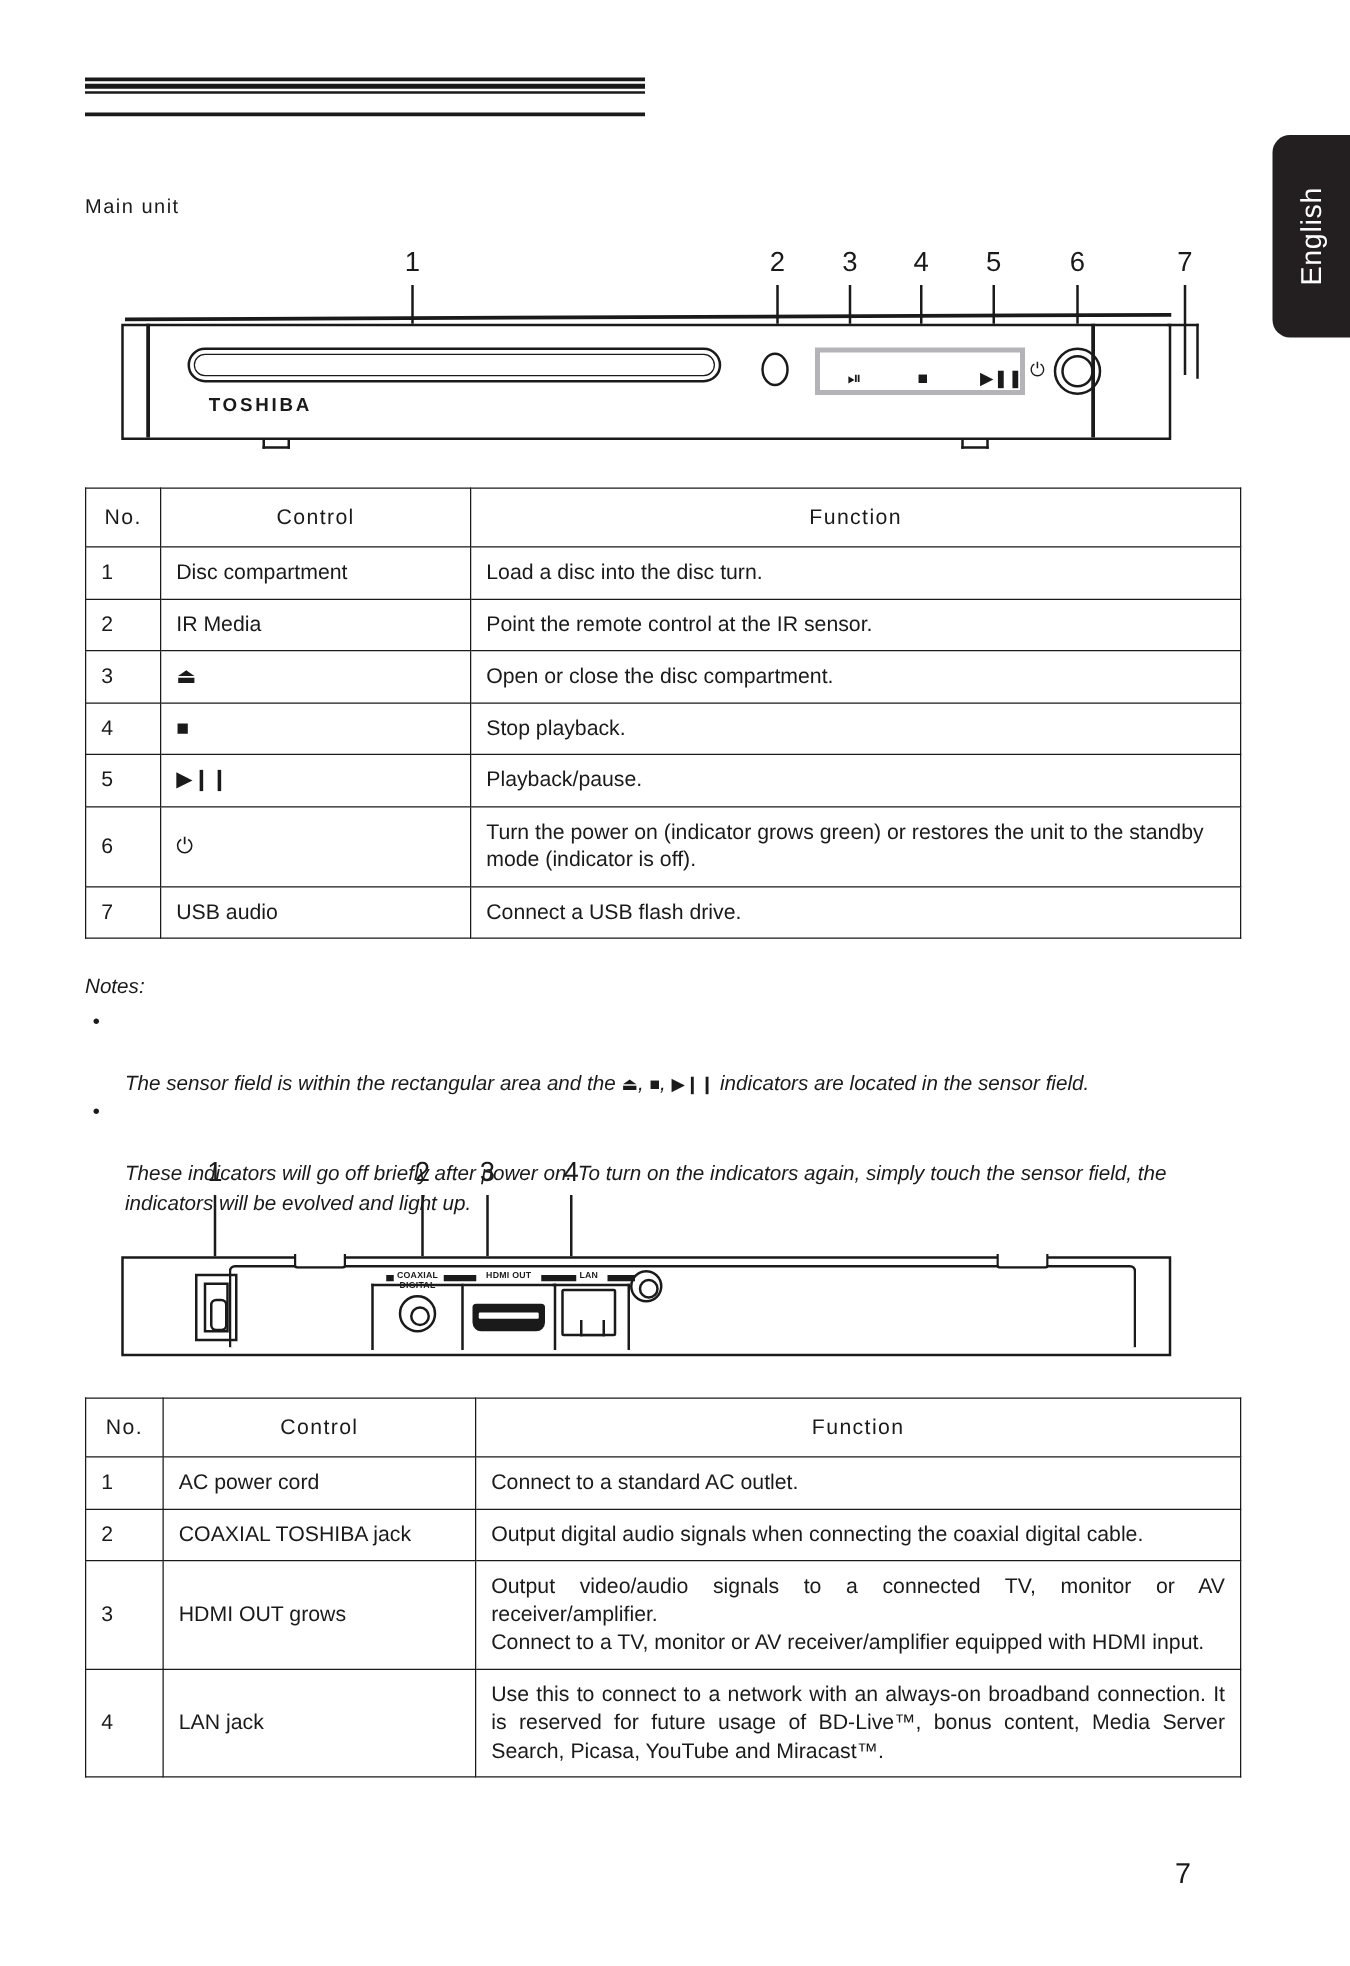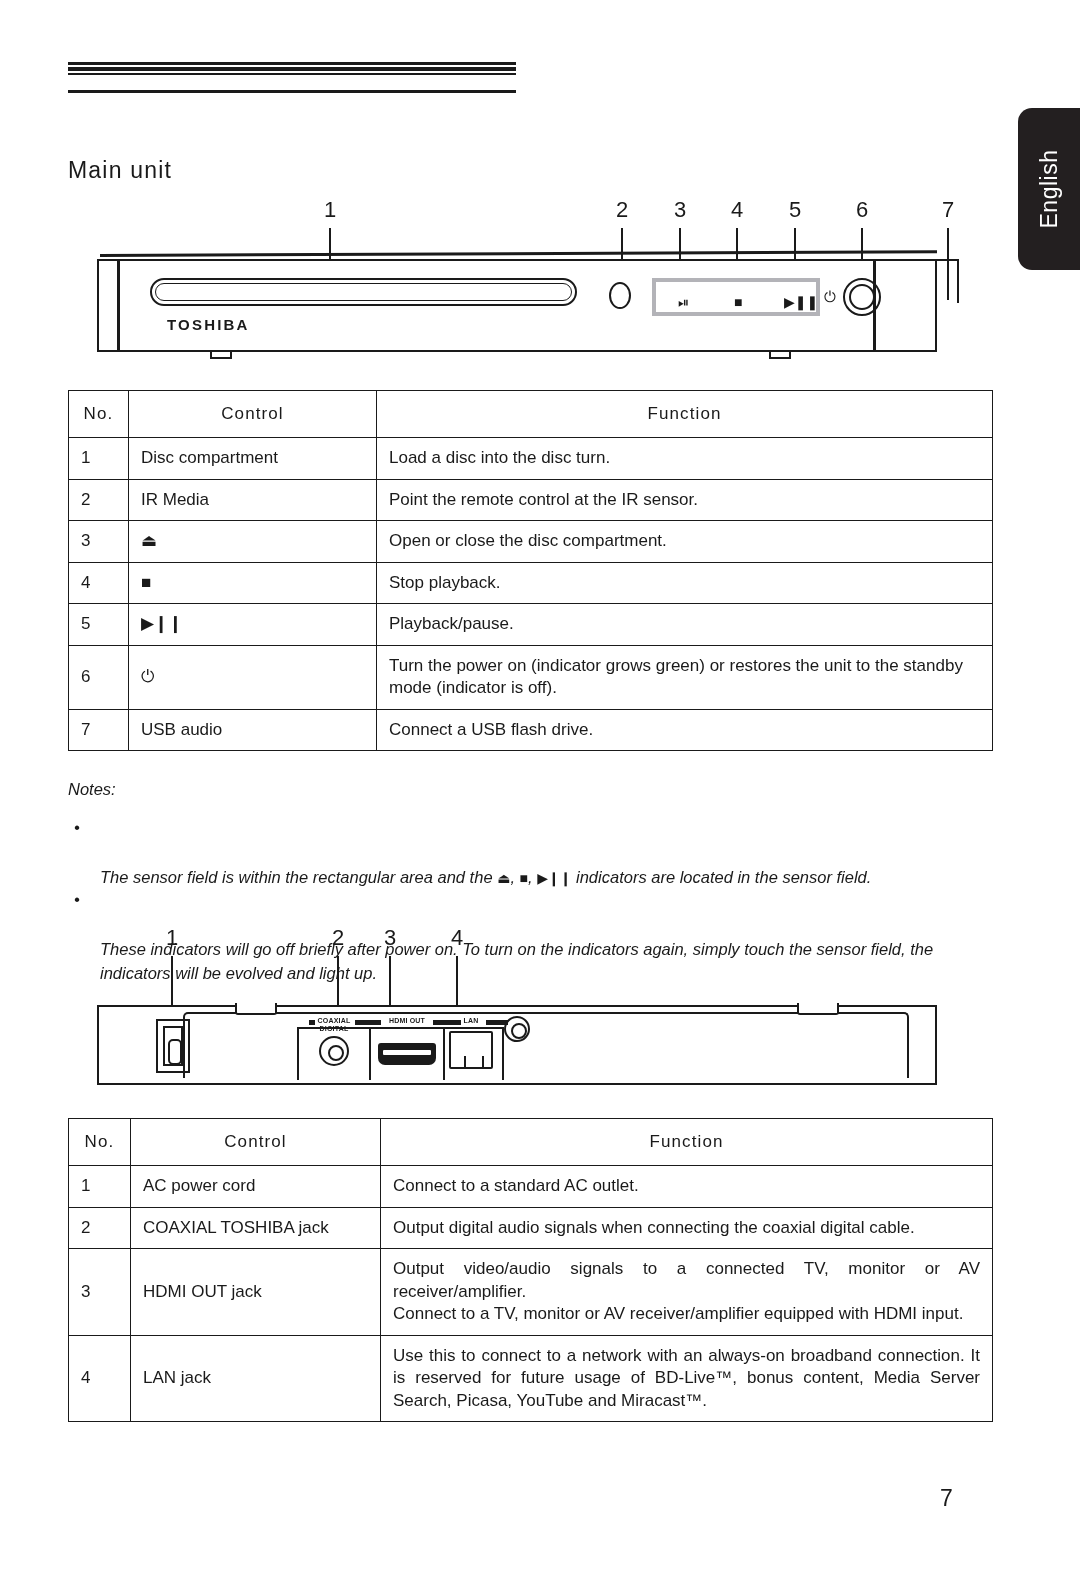--- a/index.html
+++ b/index.html
@@ -48,21 +48,21 @@
   .heading-title {
     font-size: 25px;
     letter-spacing: 1.4px;
     padding: 7px 2px 8px 2px;
     white-space: nowrap;
   }
   .heading-gap { height: 15px; }
 
   .subhead {
     position: absolute; left: 68px; top: 157px;
-    font-size: 23px; letter-spacing: 1.2px;
+    font-size: 16px; letter-spacing: 1.2px;
   }
 
   
   .callout-num {
     position: absolute;
     font-size: 22px;
     text-align: center;
     width: 24px;
     margin-left: -12px;
   }
@@ -190,21 +190,21 @@
   table.spec td.num { text-align: left; }
   .icon-cell { font-size: 17px; line-height: 1.2; }
 
   
   .notes {
     position: absolute; left: 68px; top: 780px;
     width: 925px;
     font-style: italic;
     font-size: 16.5px;
   }
-  .notes-title { margin-bottom: 19px; }
+  .notes-title { margin-bottom: 9px; }
   .note-row { display: flex; margin-bottom: 1px; }
   .note-bullet { width: 32px; flex: 0 0 32px; text-align: left; padding-left: 6px; }
   .note-text { flex: 1; line-height: 1.42; margin-top: 48px; }
   .note-text .ind { font-style: normal; font-size: 14px; }
 
   
   .rear-panel {
     position: absolute;
     left: 97px; top: 1005px;
     width: 840px; height: 80px;
@@ -530,21 +530,21 @@
         <td>AC power cord</td>
         <td>Connect to a standard AC outlet.</td>
       </tr>
       <tr>
         <td class="num">2</td>
         <td>COAXIAL TOSHIBA jack</td>
         <td>Output digital audio signals when connecting the coaxial digital cable.</td>
       </tr>
       <tr>
         <td class="num">3</td>
-        <td>HDMI OUT jack</td>
+        <td>HDMI OUT grows</td>
         <td style="white-space:pre-line; text-align:justify;">Output video/audio signals to a connected TV, monitor or AV receiver/amplifier.
 Connect to a TV, monitor or AV receiver/amplifier equipped with HDMI input.</td>
       </tr>
       <tr>
         <td class="num">4</td>
         <td>LAN jack</td>
         <td style="text-align:justify;">Use this to connect to a network with an always-on broadband connection. It is reserved for future usage of BD-Live™, bonus content, Media Server Search, Picasa, YouTube and Miracast™.</td>
       </tr>
     </tbody>
   </table>

